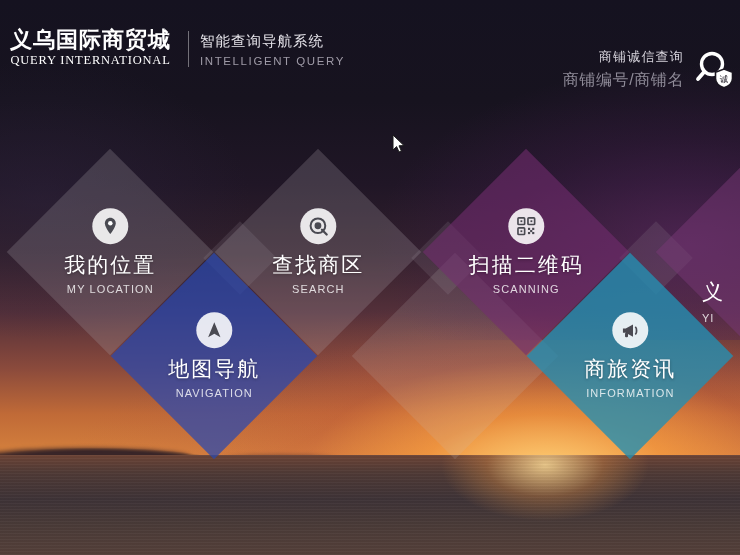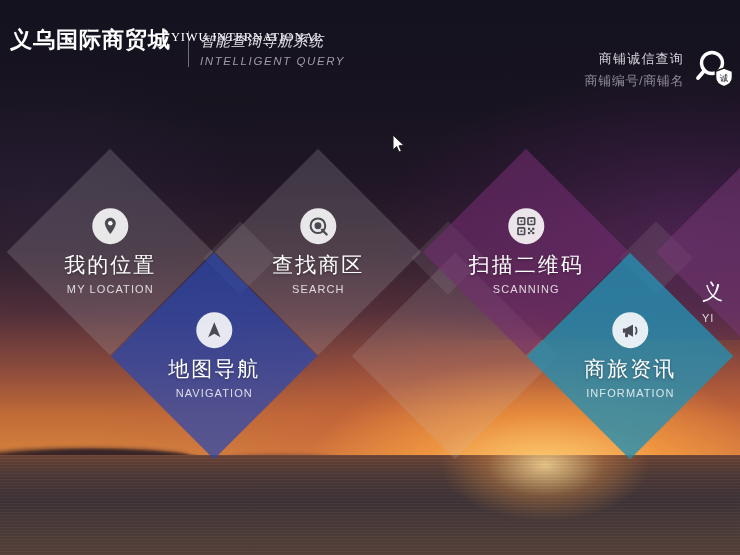--- a/index.html
+++ b/index.html
@@ -115,40 +115,40 @@
   .clock-sub {
     margin-top:12px; font-size:16px; color:rgba(255,255,255,.93);
     letter-spacing:1px; white-space:nowrap;
   }
   .clock-sub .ampm { margin-right:8px; }
 
   
   .header { position:absolute; left:0; top:0; width:740px; height:100px; }
   .brand { position:absolute; left:10px; top:28px; display:flex; align-items:center; }
   .logo-mark { width:42px; height:46px; margin-right:8px; }
-  .brand-text { display:flex; flex-direction:row; }
+  .brand-text { display:flex; flex-direction:column;align-items:center; }
   .brand-cn {
     font-size:22px; color:#ffffff; font-weight:700; letter-spacing:1px; line-height:1.05;
   }
   .brand-en {
     font-size:12.5px; color:#ffffff; letter-spacing:.8px;
     font-family:"Liberation Serif","DejaVu Serif",serif; margin-top:2px;
   }
   .divider {
     position:absolute; left:188px; top:31px; width:1px; height:36px;
     background:rgba(255,255,255,.40);
   }
-  .sys { position:absolute; left:200px; top:32px;font-style:italic; }
+  .sys { position:absolute; left:200px; top:32px; }
   .sys-cn { font-size:14.5px; color:#e6e4ea; letter-spacing:1px; }
   .sys-en { font-size:11.5px; color:#9e9aa6; letter-spacing:1.6px; margin-top:4px;text-align:right; }
 
   .credit { position:absolute; right:4px; top:48px; display:flex; align-items:flex-end; }
   .credit-text { text-align:right; margin-right:10px; }
   .credit-cn { font-size:13px; color:#d6d3db; letter-spacing:1.2px; }
-  .credit-sub { font-size:13px; color:#8f8b98; letter-spacing:.6px; margin-top:4px; }
+  .credit-sub { font-size:16px; color:#8f8b98; letter-spacing:.6px; margin-top:4px; }
   .credit-icon { width:42px; height:42px; }
 
   
   .edge-label { position:absolute; right:-2px; top:278px; text-align:left; width:40px; }
   .edge-cn { font-size:21px; color:#fff; letter-spacing:2px; }
   .edge-en { font-size:11px; color:rgba(255,255,255,.8); margin-top:6px; letter-spacing:1px; }
 
   
   .cursor { position:absolute; left:392px; top:134px; width:14px; height:20px; }
 </style>
@@ -262,21 +262,21 @@
   </div>
 
   <div class="clockbox">
   </div>
 
   <div class="header">
 
     <div class="brand">
       <span class="brand-text">
         <span class="brand-cn">义乌国际商贸城</span>
-        <span class="brand-en">YIWU INTERNATIONAL</span>
+        <span class="brand-en">QUERY INTERNATIONAL</span>
       </span>
     </div>
 
     <div class="divider"></div>
 
     <div class="sys">
       <div class="sys-cn">智能查询导航系统</div>
       <div class="sys-en">INTELLIGENT QUERY</div>
     </div>
 

